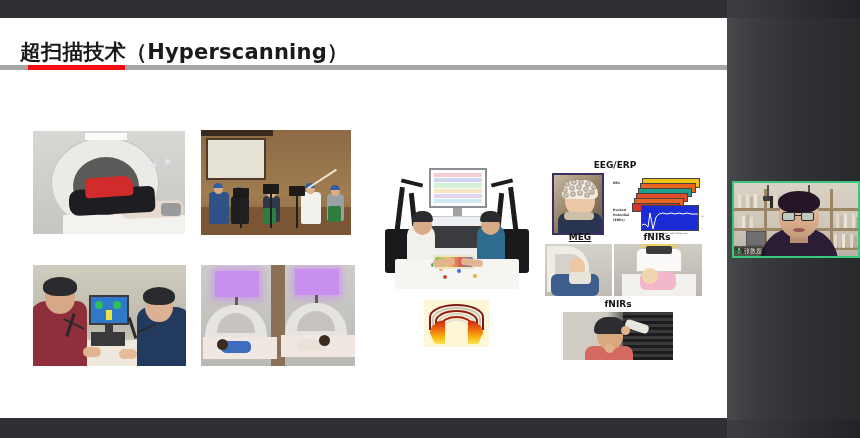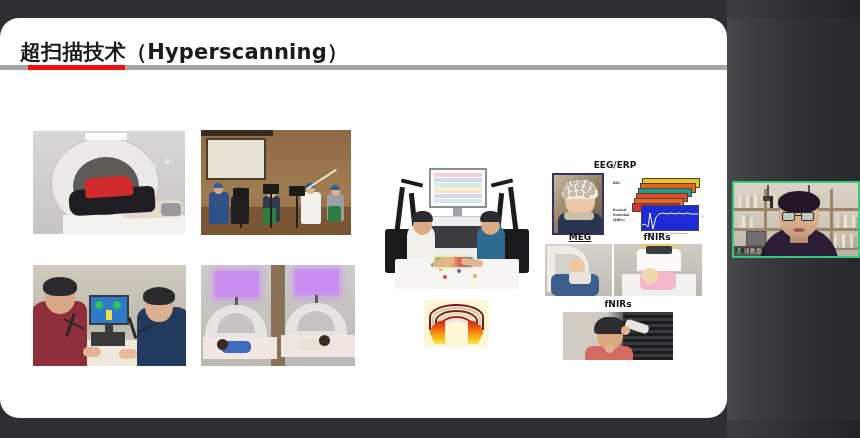--- a/index.html
+++ b/index.html
@@ -124,21 +124,20 @@
     font-size: 6px; line-height: 8px; color: #f2f2f2;
     white-space: nowrap; overflow: hidden; text-overflow: clip;
     font-family: "DejaVu Sans", sans-serif;
   }
 
   
   #slide {
     position: absolute; left: 0; top: 18px;
     width: 727px; height: 400px;
     background: #ffffff;
-    border-radius: 19px;
   }
   #slide-title {
     position: absolute; left: 20px; top: 20px;
     font-size: 21px; font-weight: bold; color: #1a1a1a;
     letter-spacing: 0.2px;
     font-family: "DejaVu Sans", sans-serif;
   }
   #title-rule-gray {
     position: absolute; left: 0; top: 47px; width: 727px; height: 5px;
     background: #a6a6a6;

